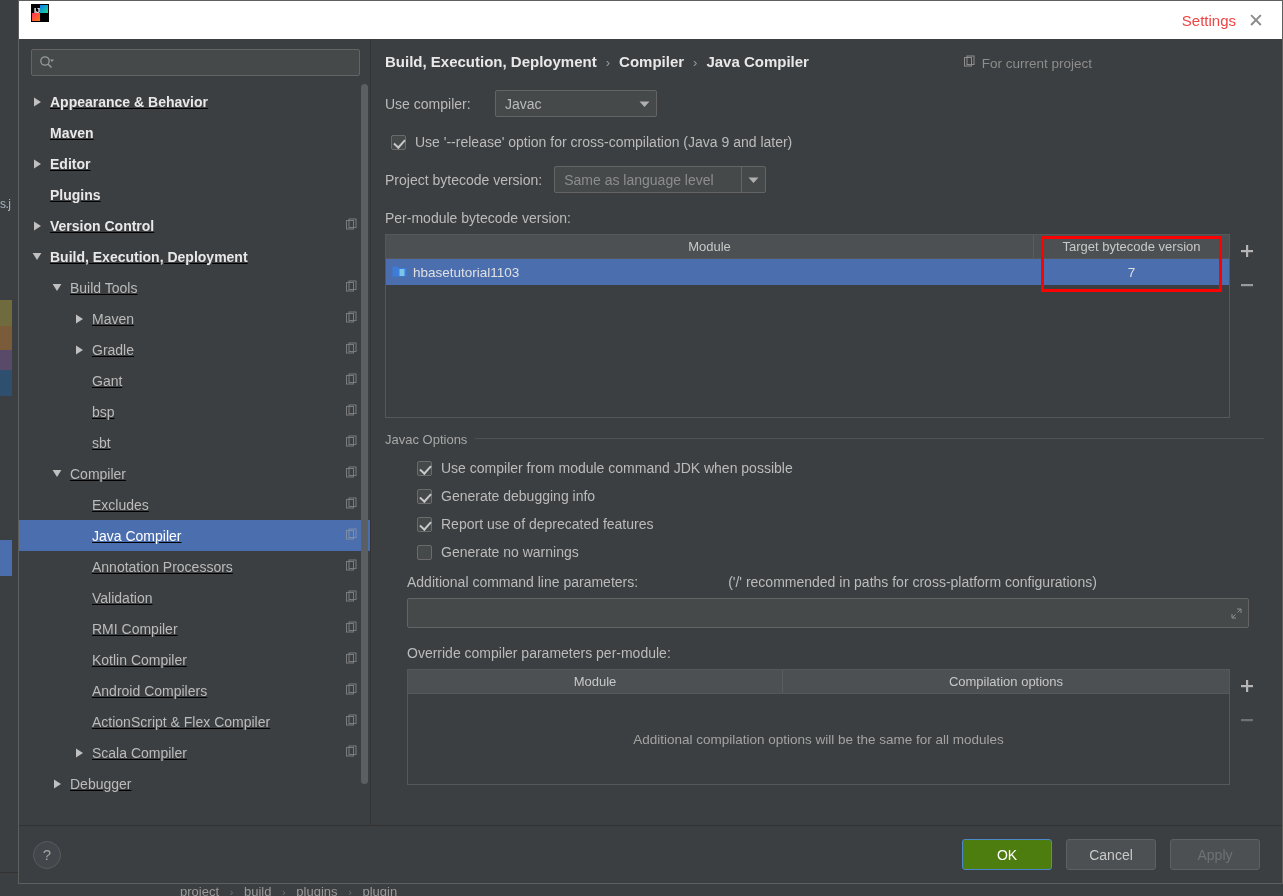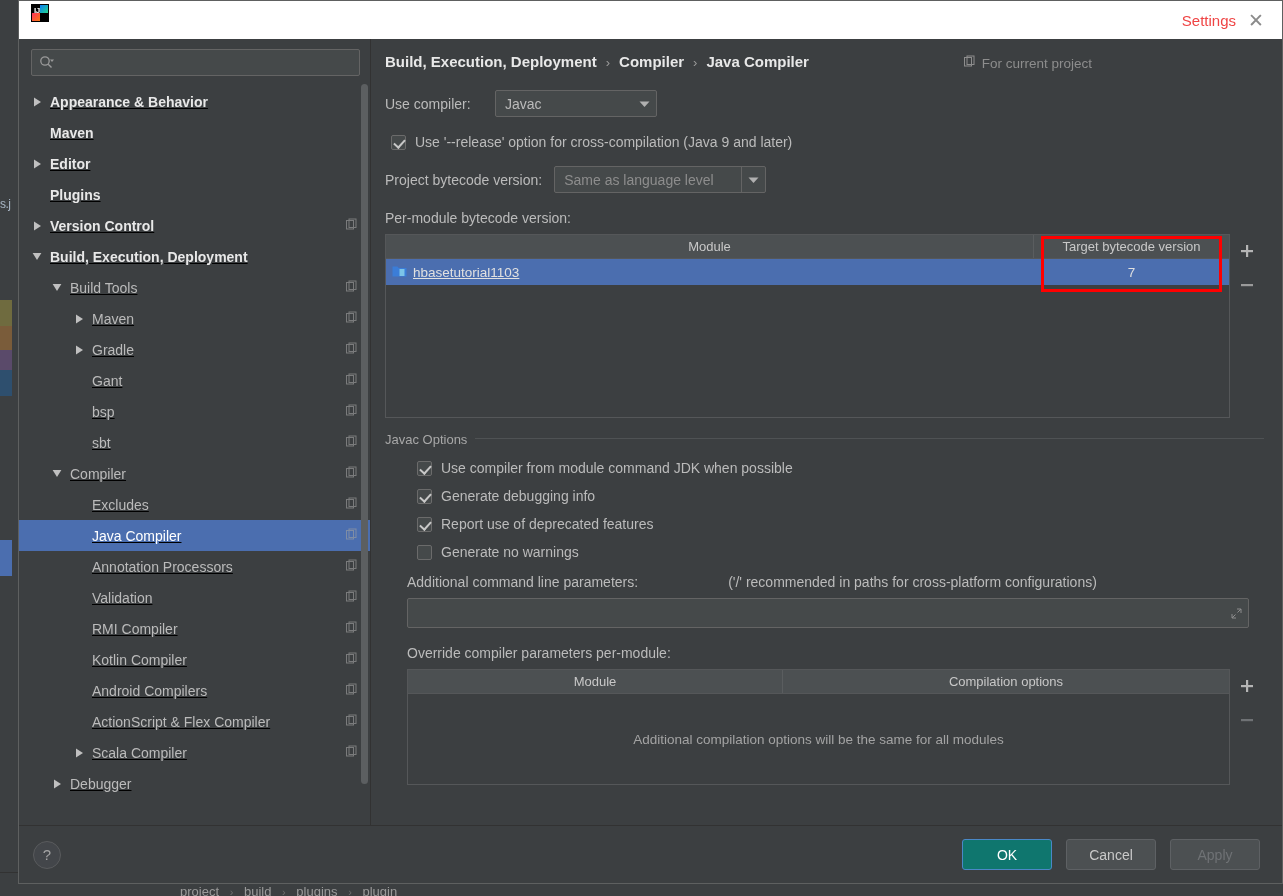--- a/index.html
+++ b/index.html
@@ -206,21 +206,21 @@
     background: #43464a; color: #a4a4a4; font-size: 15px;
     display: flex; align-items: center; justify-content: center;
   }
   .footer-spacer { flex: 1 1 auto; }
   .btn {
     height: 31px; min-width: 90px; padding: 0 14px; border-radius: 3px;
     border: 1px solid #5e6164; background: #4c5052; color: #c9c9c9;
     font-size: 14px; font-family: "Liberation Sans", sans-serif;
     display: flex; align-items: center; justify-content: center; margin-left: 14px;
   }
-  .btn.primary { background: #0f766e; border-color: #4a88c7; color: #ffffff; }
+  .btn.primary { background: #4d7c0f; border-color: #4a88c7; color: #ffffff; }
   .btn.disabled { color: #6f7275; }
 
   
   .annotation-box {
     position: absolute; border: 3px solid #ff0000; pointer-events: none; z-index: 50;
   }
 </style>
 </head>
 <body>
 
@@ -529,21 +529,21 @@
       <div class="lbl" style="margin-top:17px;">Per-module bytecode version:</div>
 
       <div class="tbl-wrap" style="margin-top:8px; height:184px;">
         <div class="tbl">
           <div class="tbl-head">
             <div class="th" style="flex:0 0 648px;">Module</div>
             <div class="th" style="flex:1 1 auto;">Target bytecode version</div>
           </div>
           <div class="tbl-body">
             <div class="trow selected">
-              <div class="td modulecell" style="flex:0 0 648px;text-decoration:underline;">
+              <div class="td modulecell" style="flex:0 0 648px;">
                 <span>
                   <svg width="15" height="14" viewBox="0 0 15 14">
                     <path d="M0.5 2.5 h5 l1.2 1.6 h7.8 v8.4 h-14 z" fill="#3b7dd8"></path>
                     <rect x="7.5" y="5" width="5" height="7" fill="#7cc4e8"></rect>
                   </svg>
                 </span>
                 <span>hbasetutorial1103</span>
               </div>
               <div class="td centered" style="flex:1 1 auto;">7</div>
             </div>

